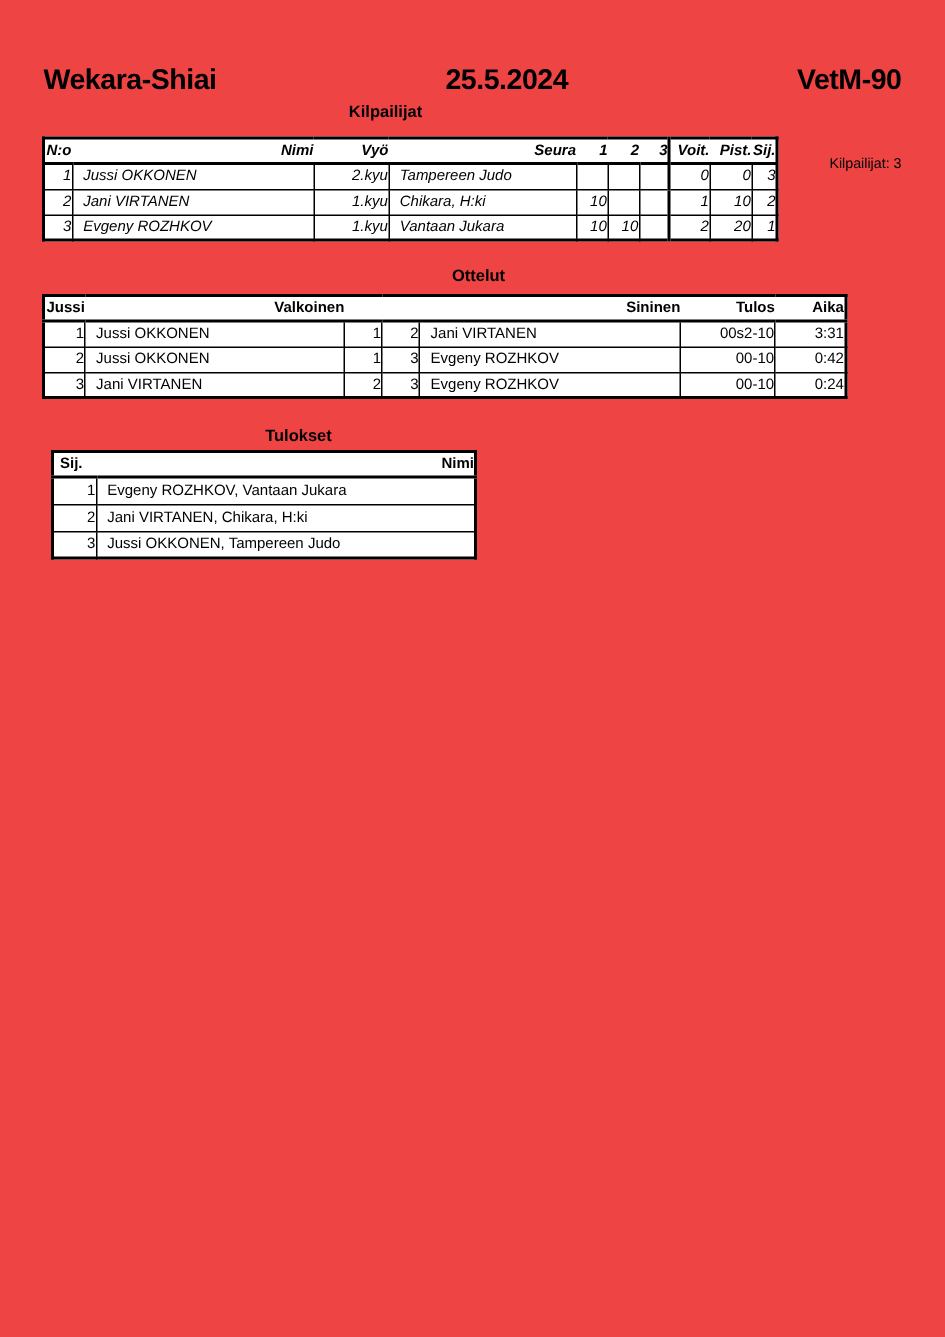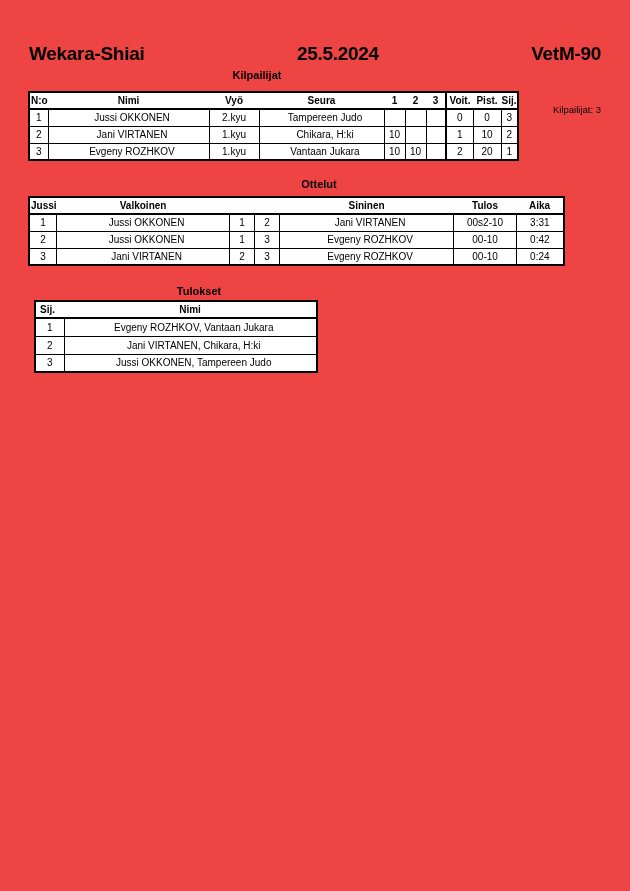--- a/index.html
+++ b/index.html
@@ -26,26 +26,26 @@
     position:absolute; border-collapse:collapse; table-layout:fixed;
     border:2px solid #000; background:#fff;
   }
   .doc-table th, .doc-table td {
     font-size:10px; white-space:nowrap; overflow:visible;
     vertical-align:middle; padding:0; height:17px;
   }
   .doc-table th { font-weight:700; border-bottom:2px solid #000; }
   .doc-table td { border:1px solid #000; font-weight:400; }
   .sep-left { border-left:2px solid #000 !important; }
-  .c { text-align:center; }
-  .l { text-align:center; padding-left:7px !important; }
+  .c { text-align:right; }
+  .l { text-align:left; padding-left:7px !important; }
   .hl { text-align:left; padding-left:1px !important; }
   .hl3 { text-align:left; padding-left:4px !important; }
 
-  #table-kilpailijat { left:28px; top:91px; }
+  #table-kilpailijat { left:28px; top:91px;font-style:italic; }
   #table-ottelut     { left:28px; top:196px; }
   #table-tulokset    { left:34px; top:300px; }
   #table-tulokset td { height:18px; }
 </style>
 </head>
 <body>
 
 <div class="page">
 
   <div class="main-title">

